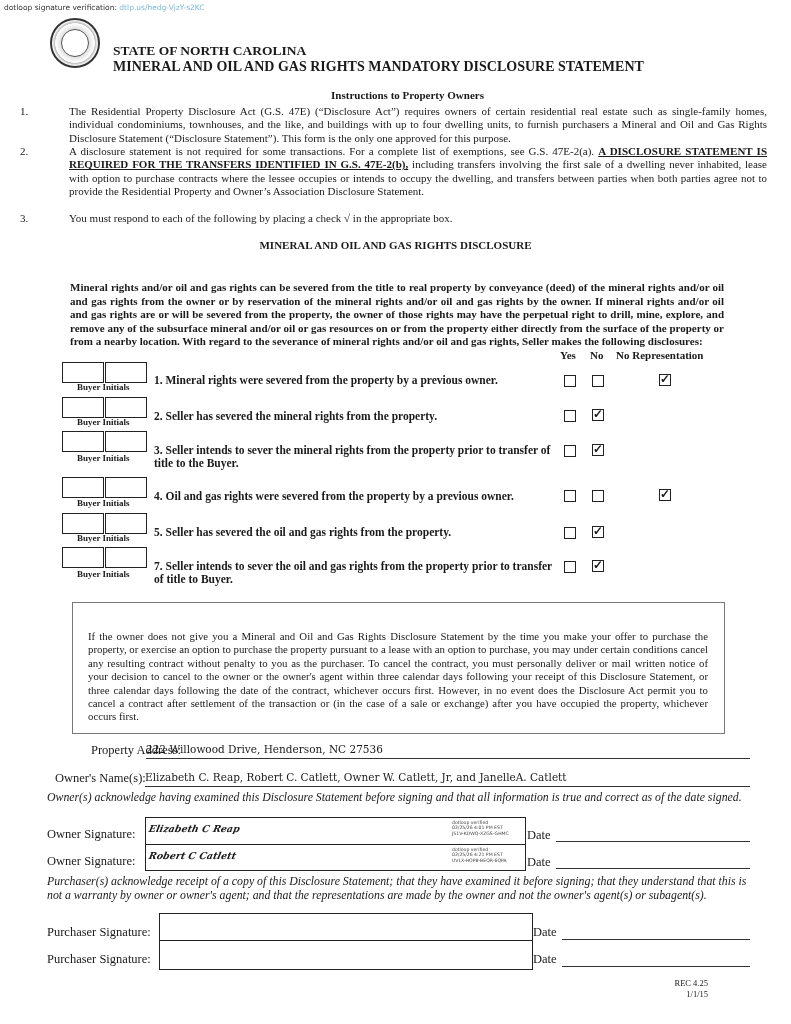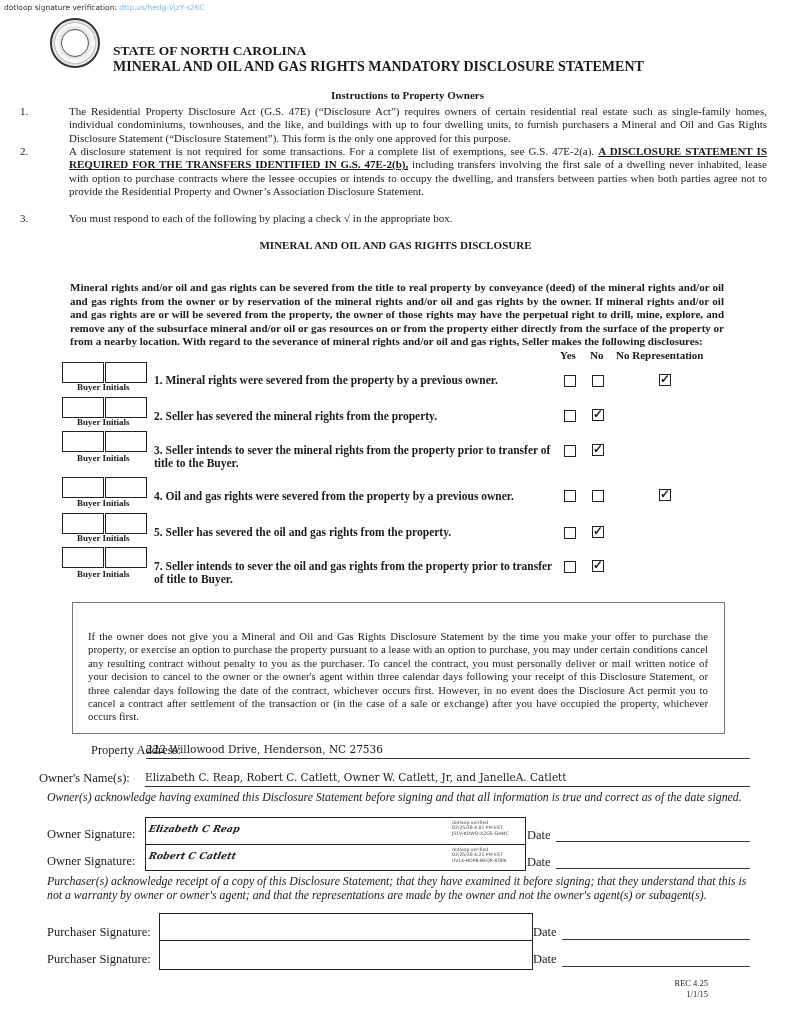--- a/index.html
+++ b/index.html
@@ -134,21 +134,21 @@
 
 <div class="abs note-box">
   <div class="abs note-body">If the owner does not give you a Mineral and Oil and Gas Rights Disclosure Statement by the time you make your offer to purchase the property, or exercise an option to purchase the property pursuant to a lease with an option to purchase, you may under certain conditions cancel any resulting contract without penalty to you as the purchaser. To cancel the contract, you must personally deliver or mail written notice of your decision to cancel to the owner or the owner's agent within three calendar days following your receipt of this Disclosure Statement, or three calendar days following the date of the contract, whichever occurs first. However, in no event does the Disclosure Act permit you to cancel a contract after settlement of the transaction or (in the case of a sale or exchange) after you have occupied the property, whichever occurs first.</div>
 </div>
 
 <div class="abs field-label" style="left:47px; top:743px;margin-left:44px;">Property Address:</div>
 <div class="abs uline fill" style="left:146px; top:743px; width:604px; height:15px; padding-left:0;">
   <span>222 Willowood Drive, Henderson, NC 27536</span>
 </div>
 
-<div class="abs field-label" style="left:39px; top:771px;text-align:right;">Owner's Name(s):</div>
+<div class="abs field-label" style="left:55px; top:771px;text-align:right;">Owner's Name(s):</div>
 <div class="abs uline fill" style="left:145px; top:771px; width:605px; height:15px;">
   <span>Elizabeth C. Reap, Robert C. Catlett, Owner W. Catlett, Jr, and JanelleA. Catlett</span>
 </div>
 
 <div class="abs ital" style="left:47px; top:791px; width:703px;">Owner(s) acknowledge having examined this Disclosure Statement before signing and that all information is true and correct as of the date signed.</div>
 
 <div class="abs field-label" style="left:47px; top:827px;">Owner Signature:</div>
 <div class="abs sig-box" style="left:145px; top:817px; width:381px; height:28px;">
   <span class="abs sig-name" style="left:3px; top:5px;">Elizabeth C Reap</span>
   <div class="abs stamp" style="left:306px; top:2px;">

